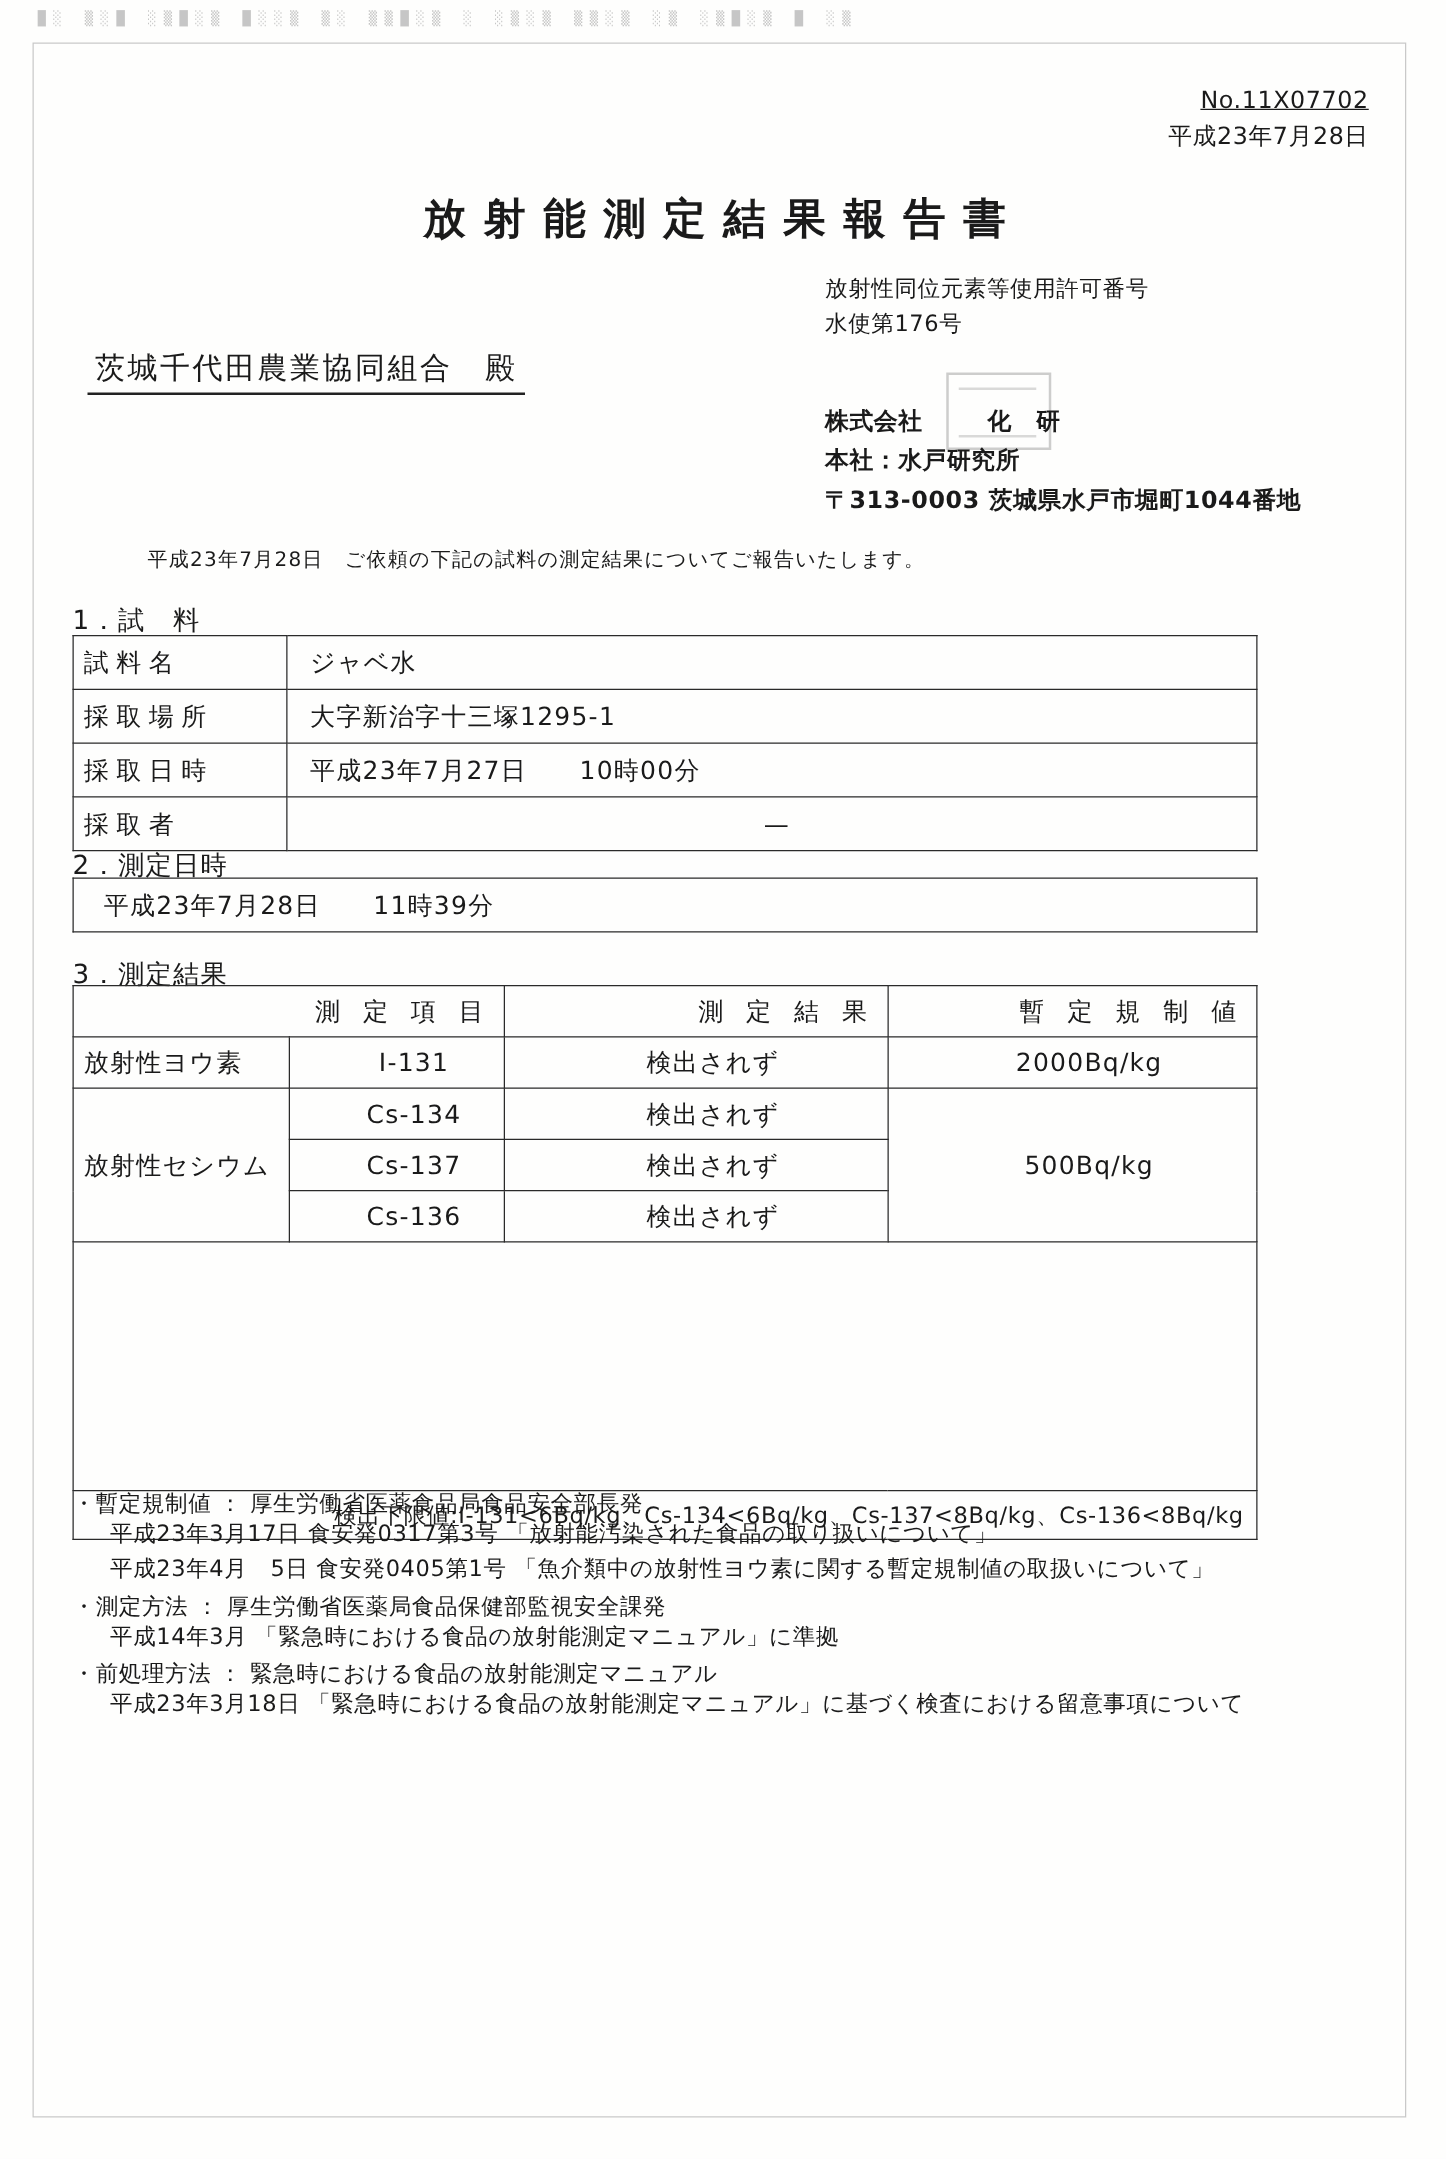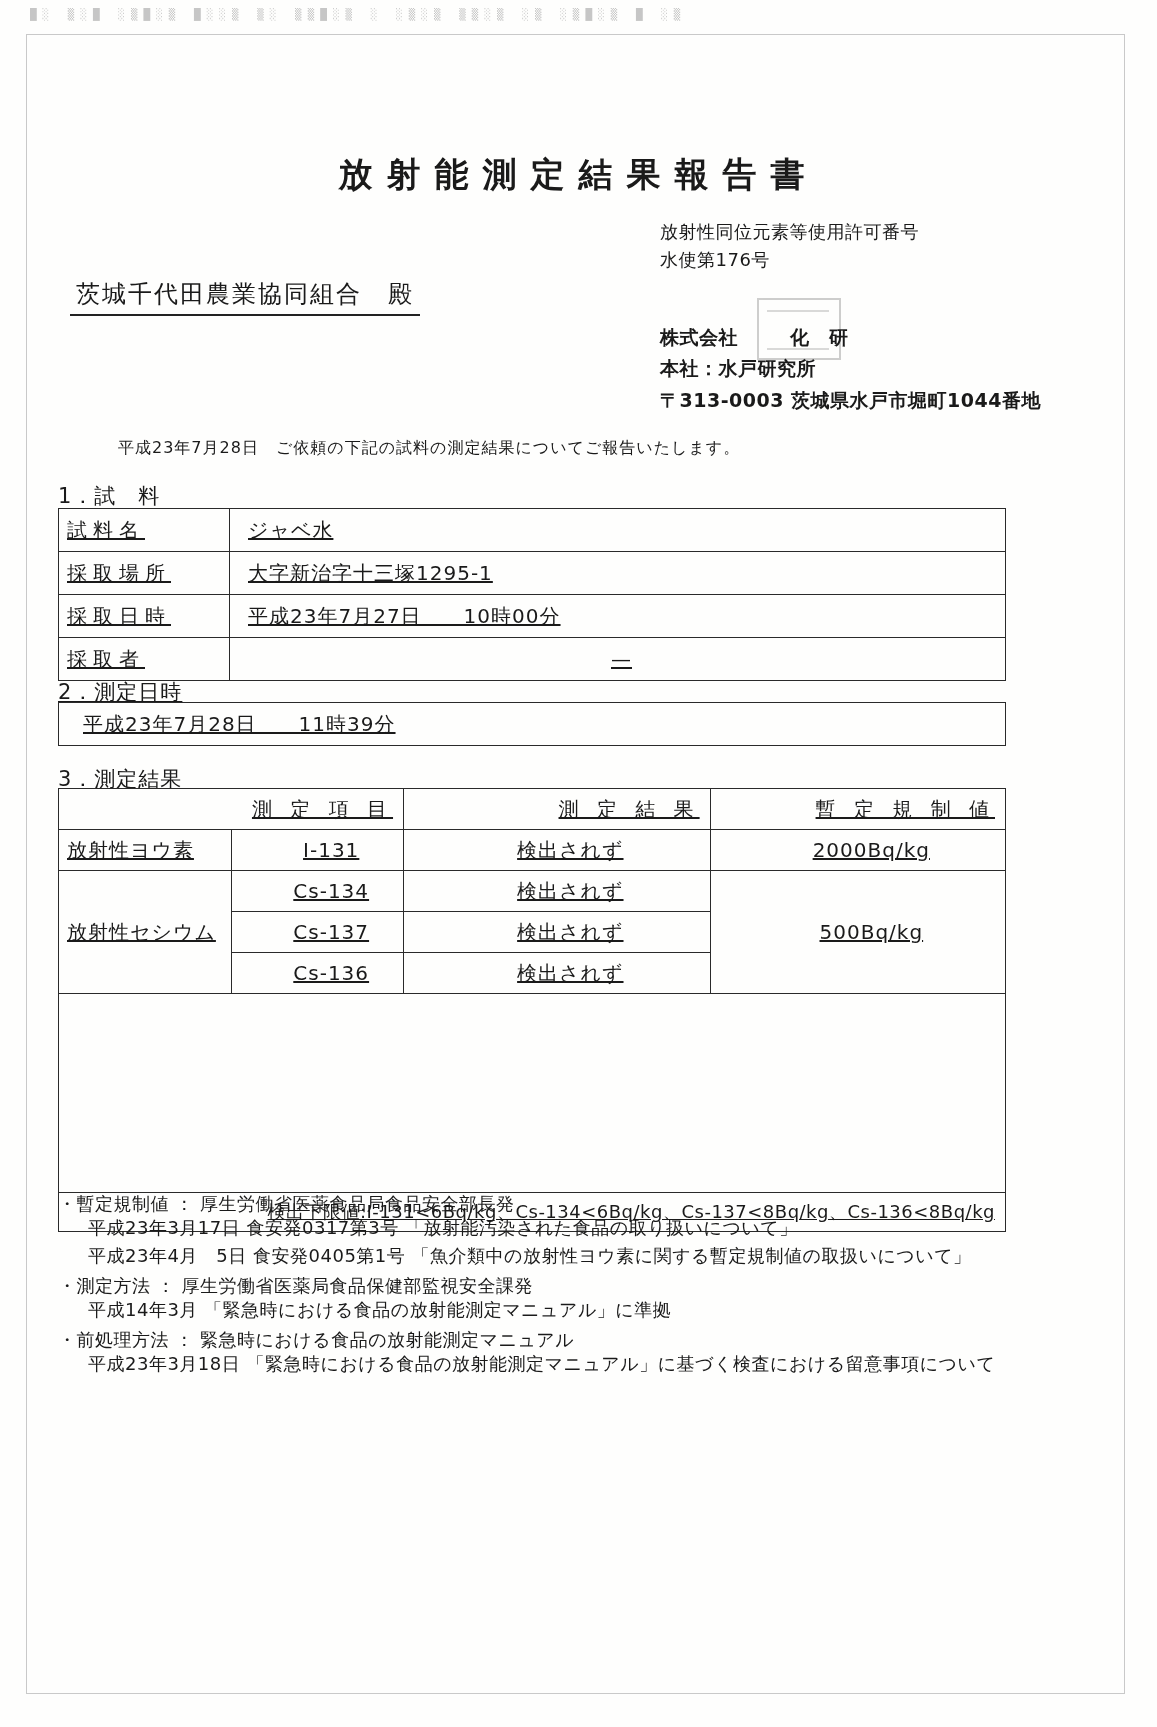--- a/index.html
+++ b/index.html
@@ -117,28 +117,27 @@
     font-size: 16px;
     letter-spacing: 1px;
   }
 
   .sec-label {
     position: absolute;
     font-size: 21px;
     letter-spacing: 1px;
   }
   .sec1 { left: 58px; top: 482px; }
-  .sec2 { left: 58px; top: 678px; text-decoration: underline; }
+  .sec2 { left: 58px; top: 678px; }
   .sec3 { left: 58px; top: 765px; }
 
   table {
     position: absolute;
     border-collapse: collapse;
     font-size: 20px;
-    text-decoration: underline;
   }
   table td, table th {
     border: 1.5px solid #2a2a2a;
     padding: 4px 10px;
     font-weight: normal;
     letter-spacing: 1px;
     vertical-align: middle;
   }
 
   
@@ -200,20 +199,24 @@
   .notes .blk { margin-bottom: 12px; }
 </style>
 </head>
 <body>
 
 <div class="page">
 
   <div class="scan-frame"></div>
   <div class="scan-noise-top">█░ ▒░█  ░▒█░▒ █░░▒     ▒░ ▒▒█░▒  ░ ░▒░▒      ▒▒░▒  ░▒ ░▒█░▒      █ ░▒</div>
 
+  <div class="doc-no">
+    <div class="num">No.11X07702</div>
+    <div class="date">平成23年7月28日</div>
+  </div>
 
   <div class="doc-title">放射能測定結果報告書</div>
 
   <div class="license">
     <div>放射性同位元素等使用許可番号</div>
     <div>水使第176号</div>
   </div>
 
   <div class="addressee">
     <span>茨城千代田農業協同組合</span><span class="hon">殿</span>

